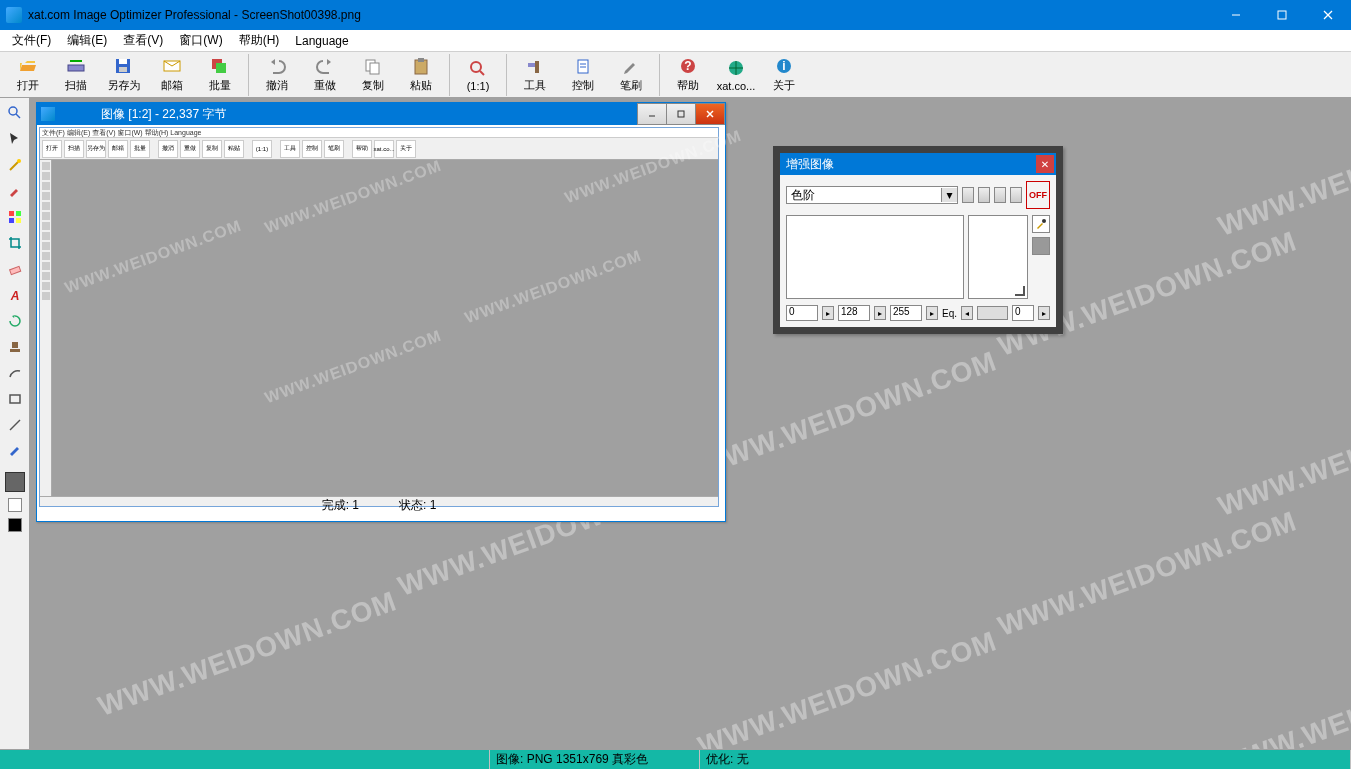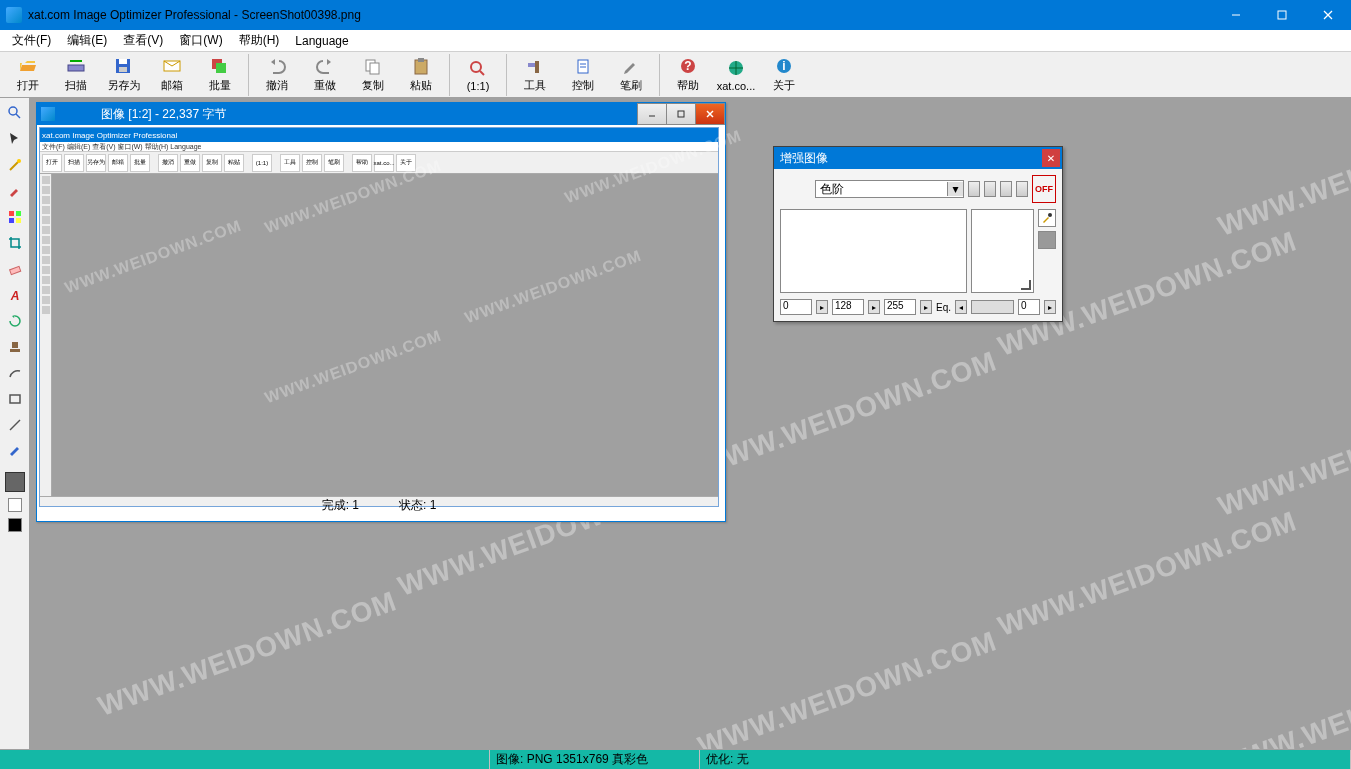--- a/index.html
+++ b/index.html
@@ -51,26 +51,26 @@
 .inner-menubar { height: 10px; background: #fff; border-bottom: 1px solid #ccc; font-size: 7px; display:flex; align-items:center; gap:4px; padding-left:2px; color:#333;}
 .inner-toolbar { height: 22px; background: #f0f0f0; border-bottom:1px solid #aaa; display:flex; align-items:center; gap:2px; padding-left:2px;}
 .inner-tool { width: 20px; height: 18px; background: #fff; border:1px solid #ccc; font-size:6px; display:flex; flex-direction:column; align-items:center; justify-content:center;}
 .inner-body { flex:1; display:flex;}
 .inner-side { width: 12px; background: #f0f0f0; border-right:1px solid #aaa; display:flex; flex-direction:column; gap:2px; padding-top:2px; align-items:center;}
 .inner-side-tool { width:8px; height:8px; background:#ccc;}
 .inner-canvas { flex:1; background:#a0a0a0; }
 .inner-status { height:10px; background:#f0f0f0; border-top:1px solid #aaa; font-size:6px; display:flex; justify-content:center; gap:40px;}
 
 
-.panel { position: absolute; right: 288px; top: 48px; width: 290px; background: #f4f4f4; border: 1px solid #404040; box-shadow: 2px 2px 3px rgba(0,0,0,.25); }
+.panel { position: absolute; right: 288px; top: 48px; width: 290px; background: #f4f4f4; border: 7px solid #404040; box-shadow: 2px 2px 3px rgba(0,0,0,.25); }
 .panel-title { height: 22px; background: #0078d7; color: #fff; display: flex; align-items: center; padding-left: 6px; }
 .panel-title-text { flex: 1; }
 .panel-close { width: 18px; height: 18px; background: #d04040; color: #fff; display: flex; align-items: center; justify-content: center; margin-right: 2px; cursor: pointer; font-size: 10px;}
 .panel-body { padding: 6px; }
-.panel-row { display: flex; align-items: center; gap: 4px; margin-bottom: 6px; margin-left: 35px; }
+.panel-row { display: flex; align-items: center; gap: 4px; margin-bottom: 6px; }
 .combo { flex: 1; height: 18px; border: 1px solid #888; background: #fff; display: flex; align-items: center; padding-left: 4px; cursor: pointer; }
 .combo-arrow { width: 16px; text-align: center; border-left: 1px solid #888; background:#e0e0e0;}
 .small-btn { width: 12px; height: 16px; background: linear-gradient(#eee,#ccc); border: 1px solid #888; cursor: pointer; }
 .off-btn { width: 24px; height: 28px; border: 1px solid #c00; color: #c00; font-size: 9px; font-weight: bold; display: flex; align-items: center; justify-content: center; cursor:pointer;}
 .hist-area { display: flex; gap: 4px; margin-bottom: 6px; }
 .hist-box { height: 84px; border: 1px solid #888; background: #fff; }
 .hist-main { flex: 3; }
 .hist-side { flex: 1; position:relative;}
 .hist-side::after{content:"";position:absolute;right:2px;bottom:2px;width:8px;height:8px;border-right:2px solid #555;border-bottom:2px solid #555;}
 .side-tools { display: flex; flex-direction: column; gap: 4px; }
@@ -402,21 +402,20 @@
           <div class="child-btn close">
               <svg width="10" height="10">
                 <line x1="2" y1="2" x2="8" y2="8" stroke="#fff" stroke-width="1.5"></line>
                 <line x1="8" y1="2" x2="2" y2="8" stroke="#fff" stroke-width="1.5"></line>
               </svg>
             </div>
         </div>
       </div>
       <div class="child-body">
         <div class="inner-app">
-          <div class="inner-title">xat.com  Image Optimizer Professional</div>
           <div class="inner-menubar">文件(F)  编辑(E)  查看(V)  窗口(W)  帮助(H)  Language</div>
           <div class="inner-toolbar">
             <div class="inner-tool">打开</div>
               <div class="inner-tool">扫描</div>
               <div class="inner-tool">另存为</div>
               <div class="inner-tool">邮箱</div>
               <div class="inner-tool">批量</div>
             <div style="width:4px;"></div>
             <div class="inner-tool">撤消</div>
               <div class="inner-tool">重做</div>

